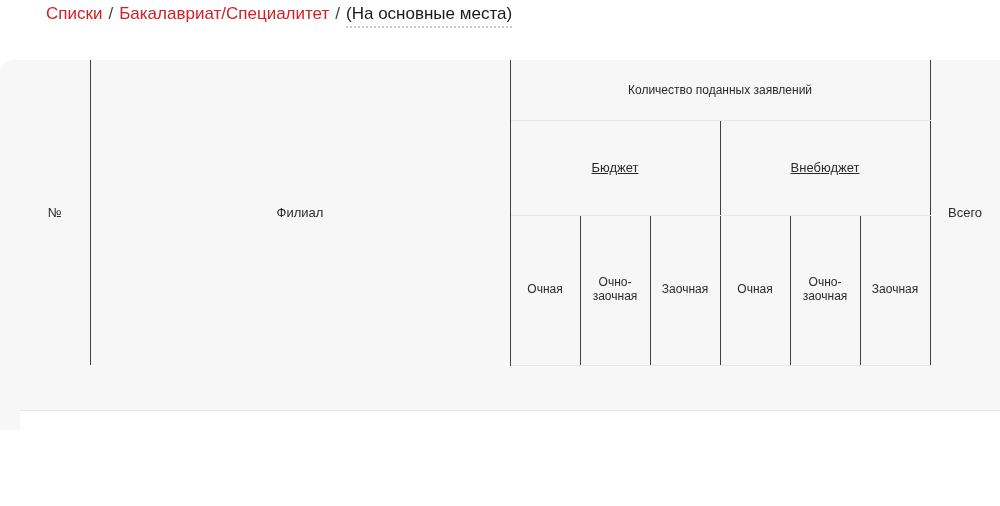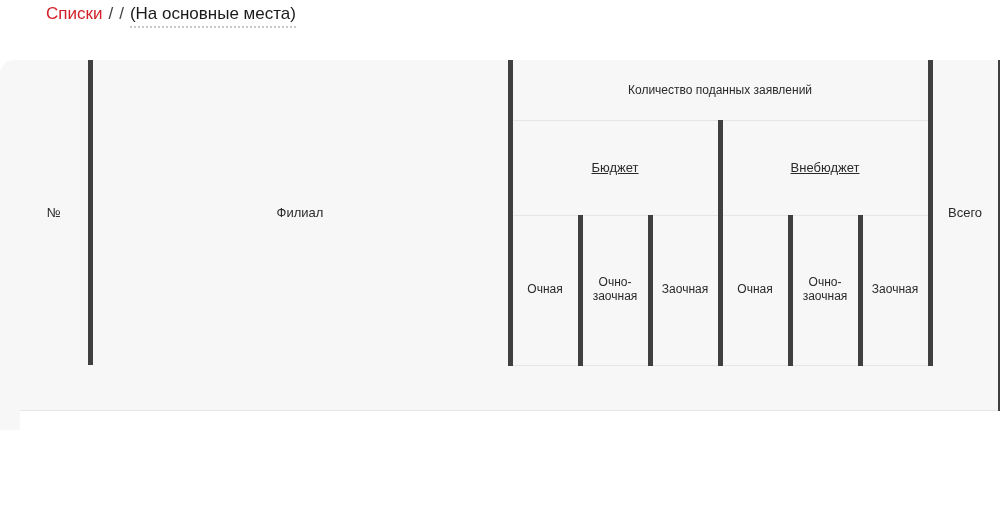--- a/index.html
+++ b/index.html
@@ -62,21 +62,21 @@
     height: 370px;
   }
   table.data-table {
     border-collapse: collapse;
     width: 980px;
     table-layout: fixed;
     font-size: 13px;
   }
   table.data-table th,
   table.data-table td {
-    border-right: 5px solid #404040;
+    border-right: 1px solid #404040;
     border-bottom: 1px solid #e6e6e8;
     text-align: center;
     vertical-align: middle;
     color: #2a2a2a;
     font-weight: normal;
     padding: 4px 2px;
   }
   table.data-table th.no-border-b { border-bottom: none; }
   th.col-num { width: 70px; }
   th.col-branch { width: 420px; }
@@ -108,20 +108,21 @@
   .lbl-branch { font-size: 13px; }
 </style>
 </head>
 <body>
 
 <div class="page">
 
   <div class="breadcrumb">
     <a class="crumb-link">Списки</a>
     <span class="crumb-sep">/</span>
+    <a class="crumb-link">Бакалавриат/Специалитет</a>
     <span class="crumb-sep">/</span>
     <span class="crumb-current">(На основные места)</span>
   </div>
 
 
   <div class="table-card">
     <table class="data-table">
       <colgroup>
         <col style="width:70px">
         <col style="width:420px">

